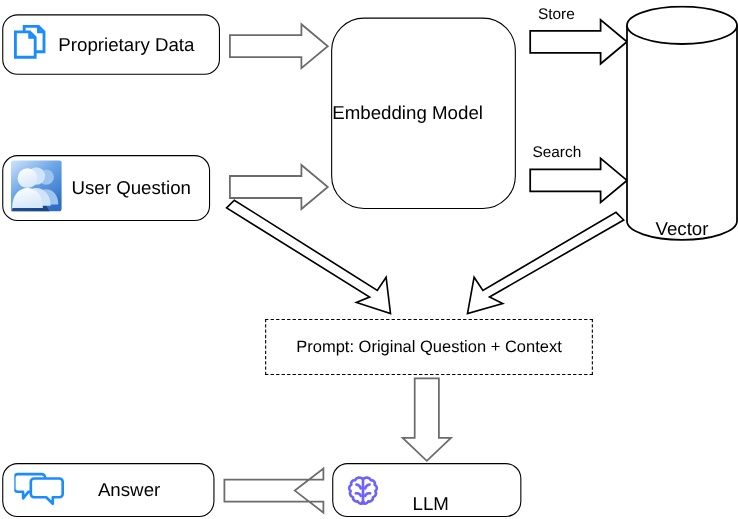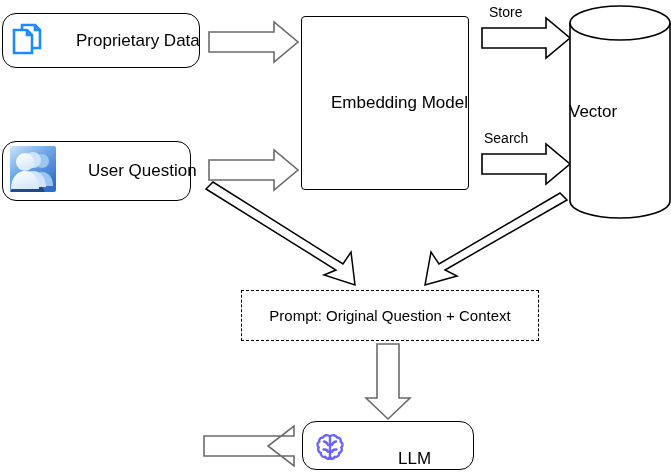--- a/index.html
+++ b/index.html
@@ -23,21 +23,20 @@
   .node {
     position: absolute;
     box-sizing: border-box;
     display: flex;
     align-items: center;
     background: #ffffff;
   }
   .rrect {
     border: 1.6px solid #000000;
     border-radius: 14px;
-    gap: 23px;
   }
   .node-label {
     font-size: 17px;
     line-height: 1.15;
     color: #000000;
     white-space: nowrap;
   }
   
   #node-proprietary-data {
     left: 2px; top: 13px; width: 198px; height: 55px;
@@ -46,35 +45,35 @@
   #node-proprietary-data .node-label { margin-left: 10px; font-size: 17px; }
   
   #node-user-question {
     left: 2px; top: 141px; width: 189px; height: 60px;
     padding-left: 6px;
   }
   #node-user-question .node-label { margin-left: 8px; font-size: 17px; }
   
   #node-embedding-model {
     left: 301px; top: 16px; width: 168px; height: 174px;
-    justify-content: flex-end;
-    border-radius: 4px;
+    justify-content: flex-start;
+    border-radius: 30px;
   }
   #node-embedding-model .node-label { font-size: 17px; }
   
   #node-vector-database {
     position: absolute;
     left: 569px; top: 5px; width: 118px; height: 214px;
   }
   #node-vector-database svg { display: block; }
   #node-vector-database .cyl-text {
     position: absolute;
     left: 0; top: 0; width: 102px; height: 214px;
-    display: flex; flex-direction: row;
-    align-items: center; justify-content: space-between;
+    display: flex; flex-direction: column;
+    align-items: center; justify-content: flex-end;
     font-size: 17px; line-height: 1.25; text-align: center;
   }
   
   #node-prompt-box {
     left: 241px; top: 290px; width: 298px; height: 51px;
     border: 1.6px dashed #000000;
     justify-content: center;
     background: #ffffff;
   }
   #node-prompt-box .node-label { font-size: 15px; }
@@ -209,14 +208,23 @@
           <path d="M11 10.5 c2.3 0.4 3.6 1.7 4 3.6"></path>
           <path d="M23 10.5 c-2.3 0.4 -3.6 1.7 -4 3.6"></path>
           <path d="M10.5 18.5 c2.2 -0.3 4 0.6 4.5 2.3"></path>
           <path d="M23.5 18.5 c-2.2 -0.3 -4 0.6 -4.5 2.3"></path>
         </g>
       </svg>
     </span>
     <span class="node-label">LLM</span>
   </div>
 
+  <div class="node rrect" id="node-answer">
+    <span class="icon">
+      <svg width="46" height="34" viewBox="0 0 46 34" xmlns="http://www.w3.org/2000/svg">
+        <path d="M3 5 h22 a3 3 0 0 1 3 3 v10 a3 3 0 0 1 -3 3 h-12 l-5 6 v-6 h-5 a3 3 0 0 1 -3 -3 v-10 a3 3 0 0 1 3 -3 z" fill="#ffffff" stroke="#1a8cff" stroke-width="2.4" stroke-linejoin="round"></path>
+        <path d="M18 9 h23 a3 3 0 0 1 3 3 v11 a3 3 0 0 1 -3 3 h-6 v6 l-6 -6 h-11 a3 3 0 0 1 -3 -3 v-11 a3 3 0 0 1 3 -3 z" fill="#ffffff" stroke="#1a8cff" stroke-width="2.4" stroke-linejoin="round"></path>
+      </svg>
+    </span>
+    <span class="node-label">Answer</span>
+  </div>
 
 </div>
 
 </body></html>

